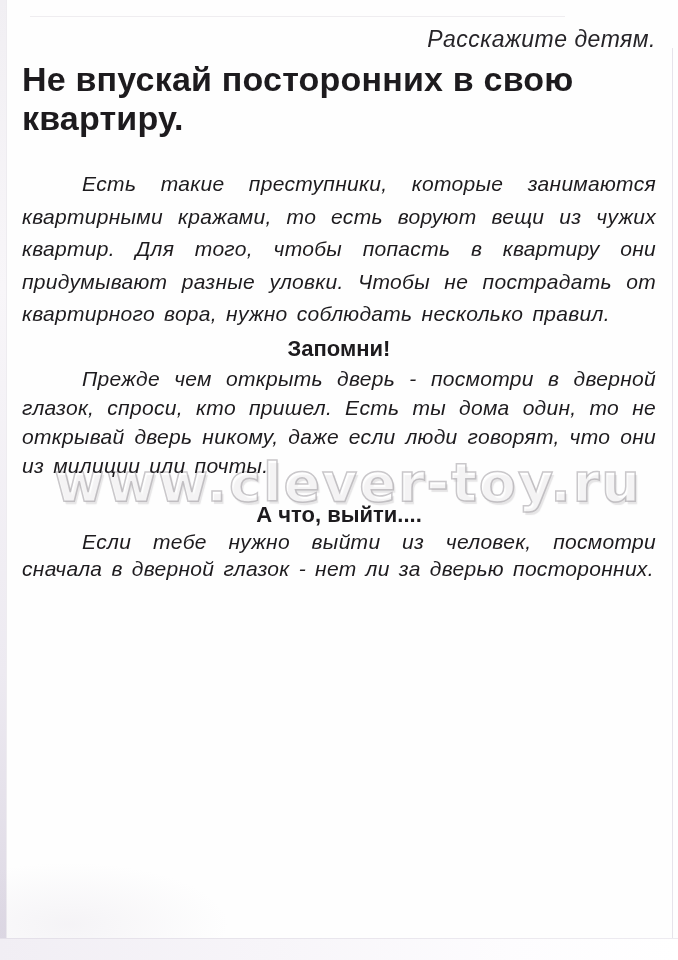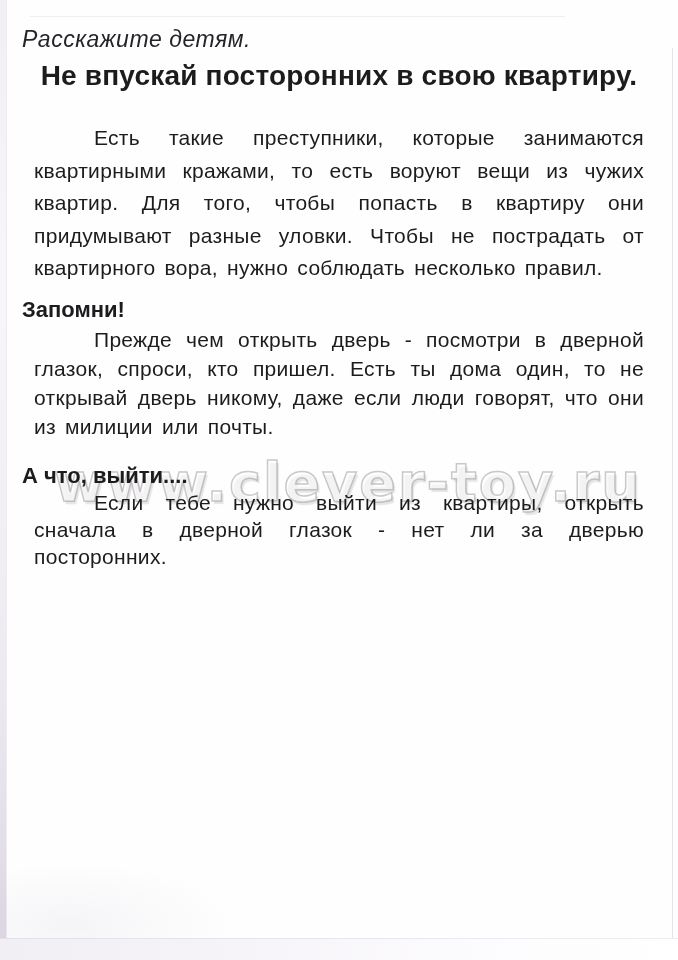--- a/index.html
+++ b/index.html
@@ -72,47 +72,47 @@
 
   
   .content {
     position: absolute;
     left: 22px; right: 22px; top: 26px;
     z-index: 2;
     color: #1d1b1e;
   }
   .series {
     margin: 0;
-    text-align: left;
+    text-align: right;
     font-size: 23px;
     font-style: italic;
     font-weight: 400;
     letter-spacing: 0.5px;
     color: #262428;
   }
   .title {
     margin: 7px 0 0;
-    text-align: center;
-    font-size: 28px;
+    font-size: 34px;
     font-weight: 700;
     letter-spacing: 0.2px;
   }
   .para {
-    margin: 12px;
+    margin: 0;
     font-size: 21px;
     line-height: 32.5px;
     text-align: justify;
     text-indent: 60px;
     letter-spacing: 0.3px;
     word-spacing: 3px;
+    font-style: italic;
   }
   .para.intro { margin-top: 30px; }
   .heading {
     margin: 5px 0 0;
-    text-align: left;
+    text-align: center;
     font-size: 22px;
     font-weight: 700;
     line-height: 26px;
   }
   .heading.what-if { margin-top: 22px; }
   .para.p-remember { margin-top: 2px; line-height: 29px; }
   .para.p-whatif-1 { margin-top: 0; line-height: 27px; }
   .para.p-whatif-2 { margin-top: 0; line-height: 27px; }
 </style>
 </head>
@@ -137,16 +137,16 @@
 
     <p class="para intro">Есть такие преступники, которые занимаются квартирными кражами, то есть воруют вещи из чужих квартир. Для того, чтобы попасть в квартиру они придумывают разные уловки. Чтобы не пострадать от квартирного вора, нужно соблюдать несколько правил.</p>
 
     <h3 class="heading remember">Запомни!</h3>
 
     <p class="para p-remember">Прежде чем открыть дверь - посмотри в дверной глазок, спроси, кто пришел. Есть ты дома один, то не открывай дверь никому, даже если люди говорят, что они из милиции или почты.</p>
 
     <h3 class="heading what-if">А что, выйти....</h3>
 
 
-    <p class="para p-whatif-2">Если тебе нужно выйти из квартиры, открыть сначала в дверной глазок - нет ли за дверью посторонних.</p>
+    <p class="para p-whatif-2">Если тебе нужно выйти из человек, посмотри сначала в дверной глазок - нет ли за дверью посторонних.</p>
 
   </main>
 </div>
 
 </body></html>

